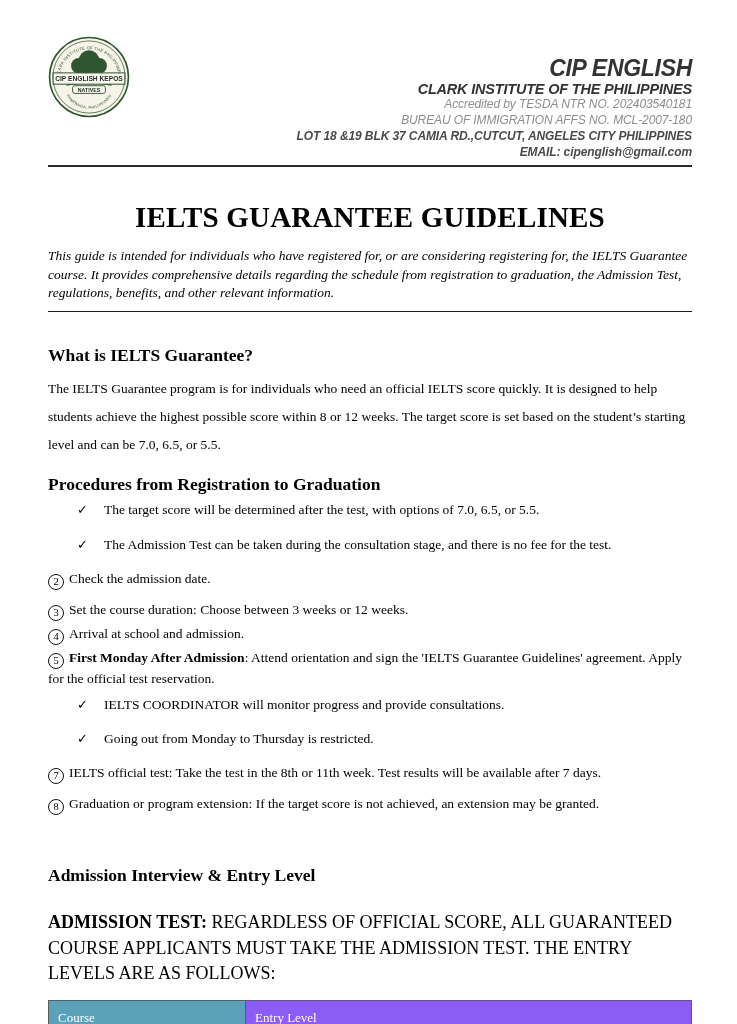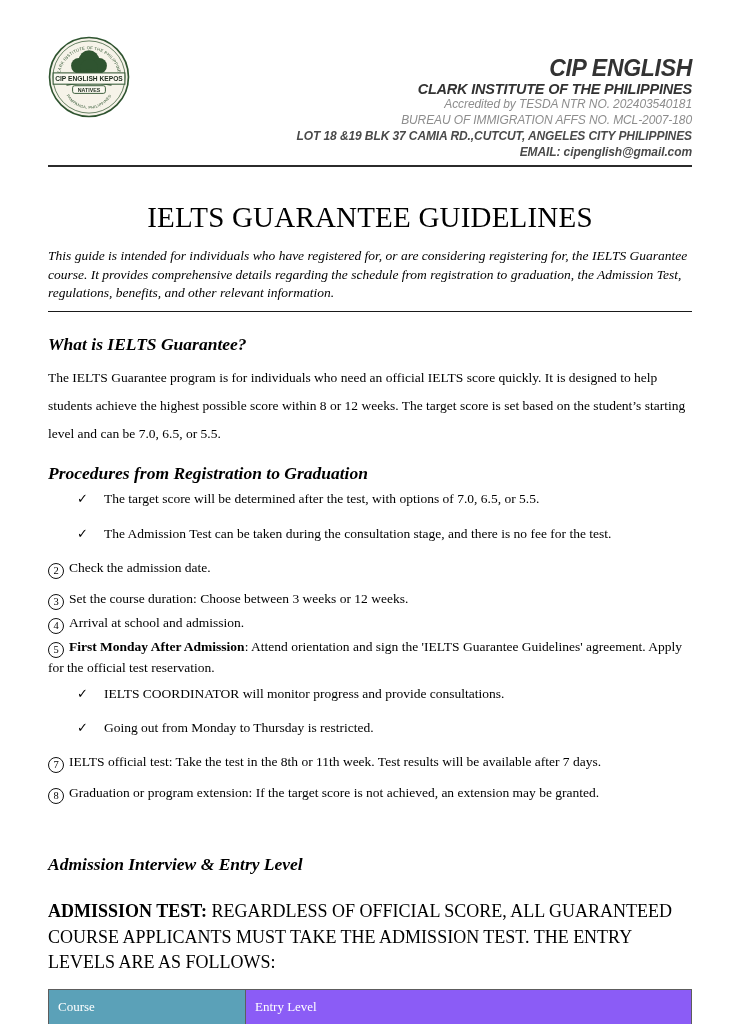--- a/index.html
+++ b/index.html
@@ -11,25 +11,25 @@
   .logo { width:82px; height:82px; flex:0 0 auto; }
   .org { text-align:right; font-family:"Liberation Sans", sans-serif; margin-top:20px;font-style:italic; }
   .org-name { font-size:23px; font-weight:bold; color:#333; letter-spacing:-0.3px; line-height:1.05; }
   .org-sub { font-size:14.5px; font-weight:bold; color:#333; letter-spacing:-0.2px; margin-top:1px; }
   .org-line { font-size:12px; line-height:1.32; letter-spacing:-0.1px; }
   .org-line.gray { color:#8d8d8d; }
   .org-line.dark { color:#4a4a4a; font-weight:bold; }
   .header-rule { border:none; border-top:2px solid #2b2b2b; margin:5px 0 0 0; }
 
   
-  h1 { font-size:29px; font-weight:normal; text-align:center; margin:34px 0 0 0; letter-spacing:0.2px; }
+  h1 { font-size:29px; font-weight:bold; text-align:center; margin:34px 0 0 0; letter-spacing:0.2px; }
   .intro { font-size:13.5px; line-height:1.35; margin:13px 0 0 0;font-style:italic; }
   .section-rule { border:none; border-top:1.6px solid #1a1a1a; margin:9px 0 0 0; }
 
-  h2 { font-size:17.5px; font-weight:bold; margin:22px 0 0 0;font-style:italic; }
+  h2 { font-size:17.5px; font-weight:bold; margin:33px 0 0 0; }
   .loose { font-size:13.5px; line-height:2.08; margin:9px 0 0 0; }
 
   
   .proc-heading { margin-top:15px; }
   .proc-line { font-size:13.5px; line-height:1.55; margin:3px 0 0 0; }
   .proc-line.gap { margin-top:10px; }
   .circ { display:inline-block; width:14px; height:14px; border:1px solid #111; border-radius:50%;
           font-size:10.5px; line-height:13.5px; text-align:center; margin-right:5px; vertical-align:-2px; }
   .check-row { display:flex; gap:16px; margin:5px 0 14px 29px; font-size:13.5px; line-height:1.5; }
   .check-mark { font-family:"DejaVu Sans", sans-serif; font-size:13px; }

